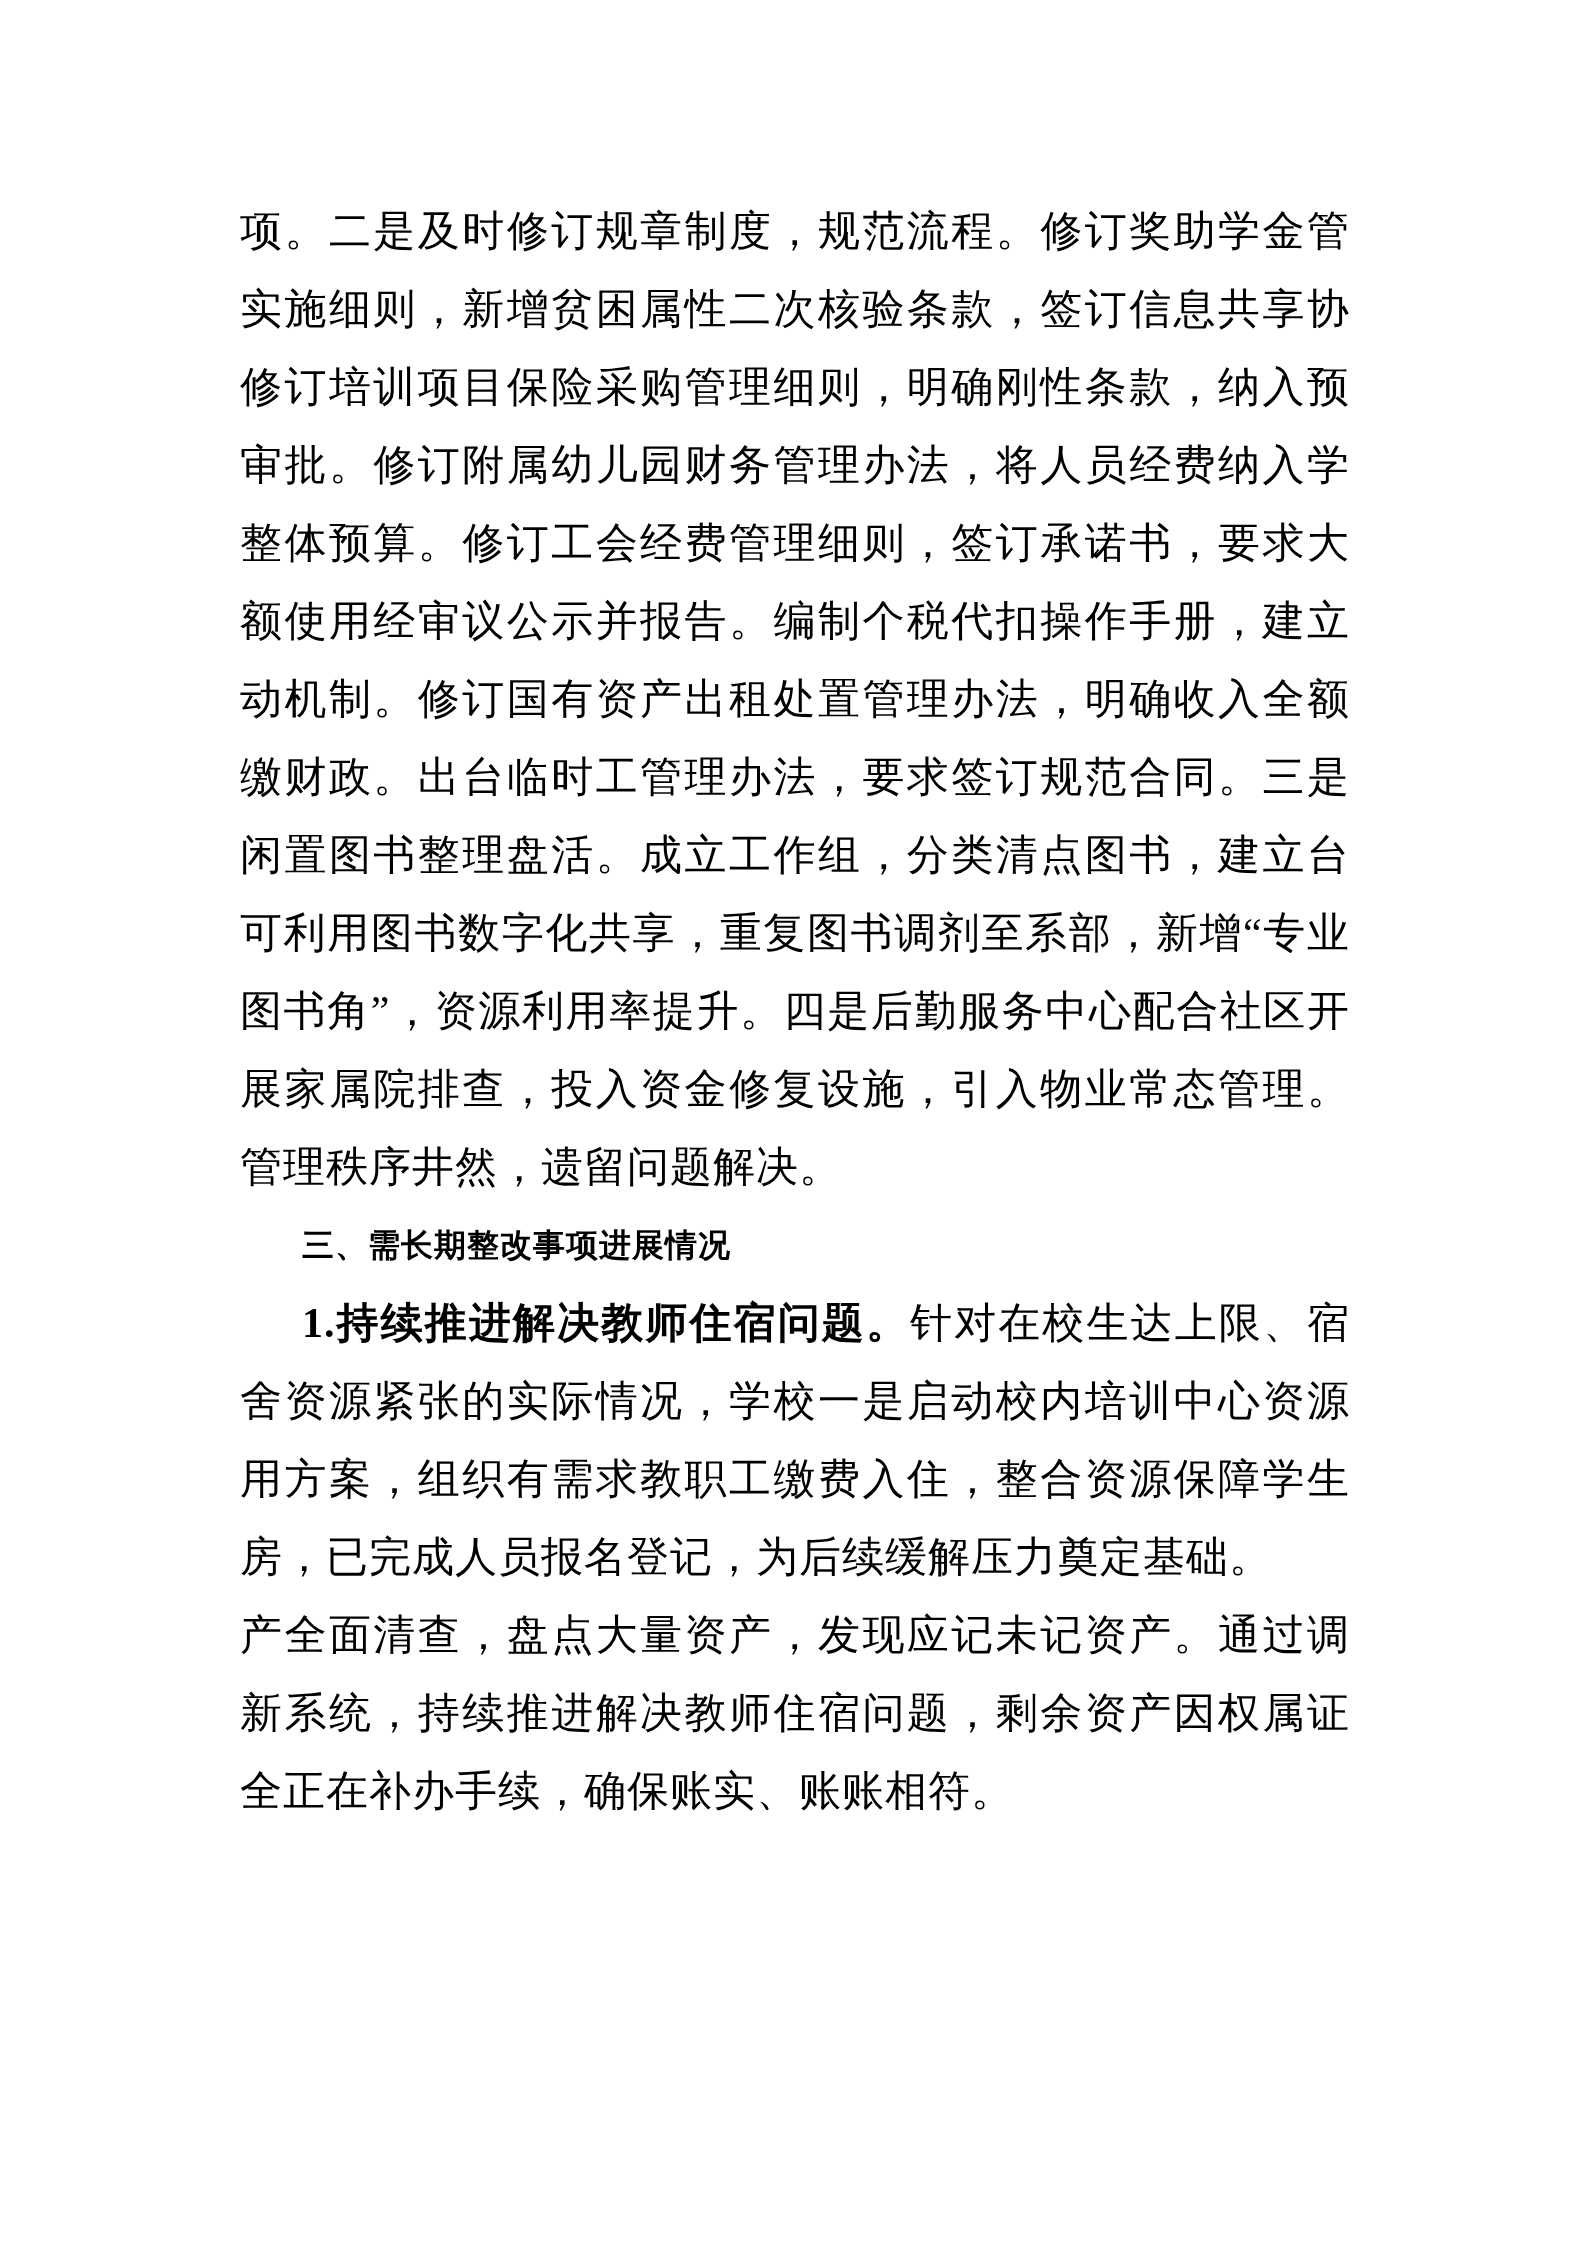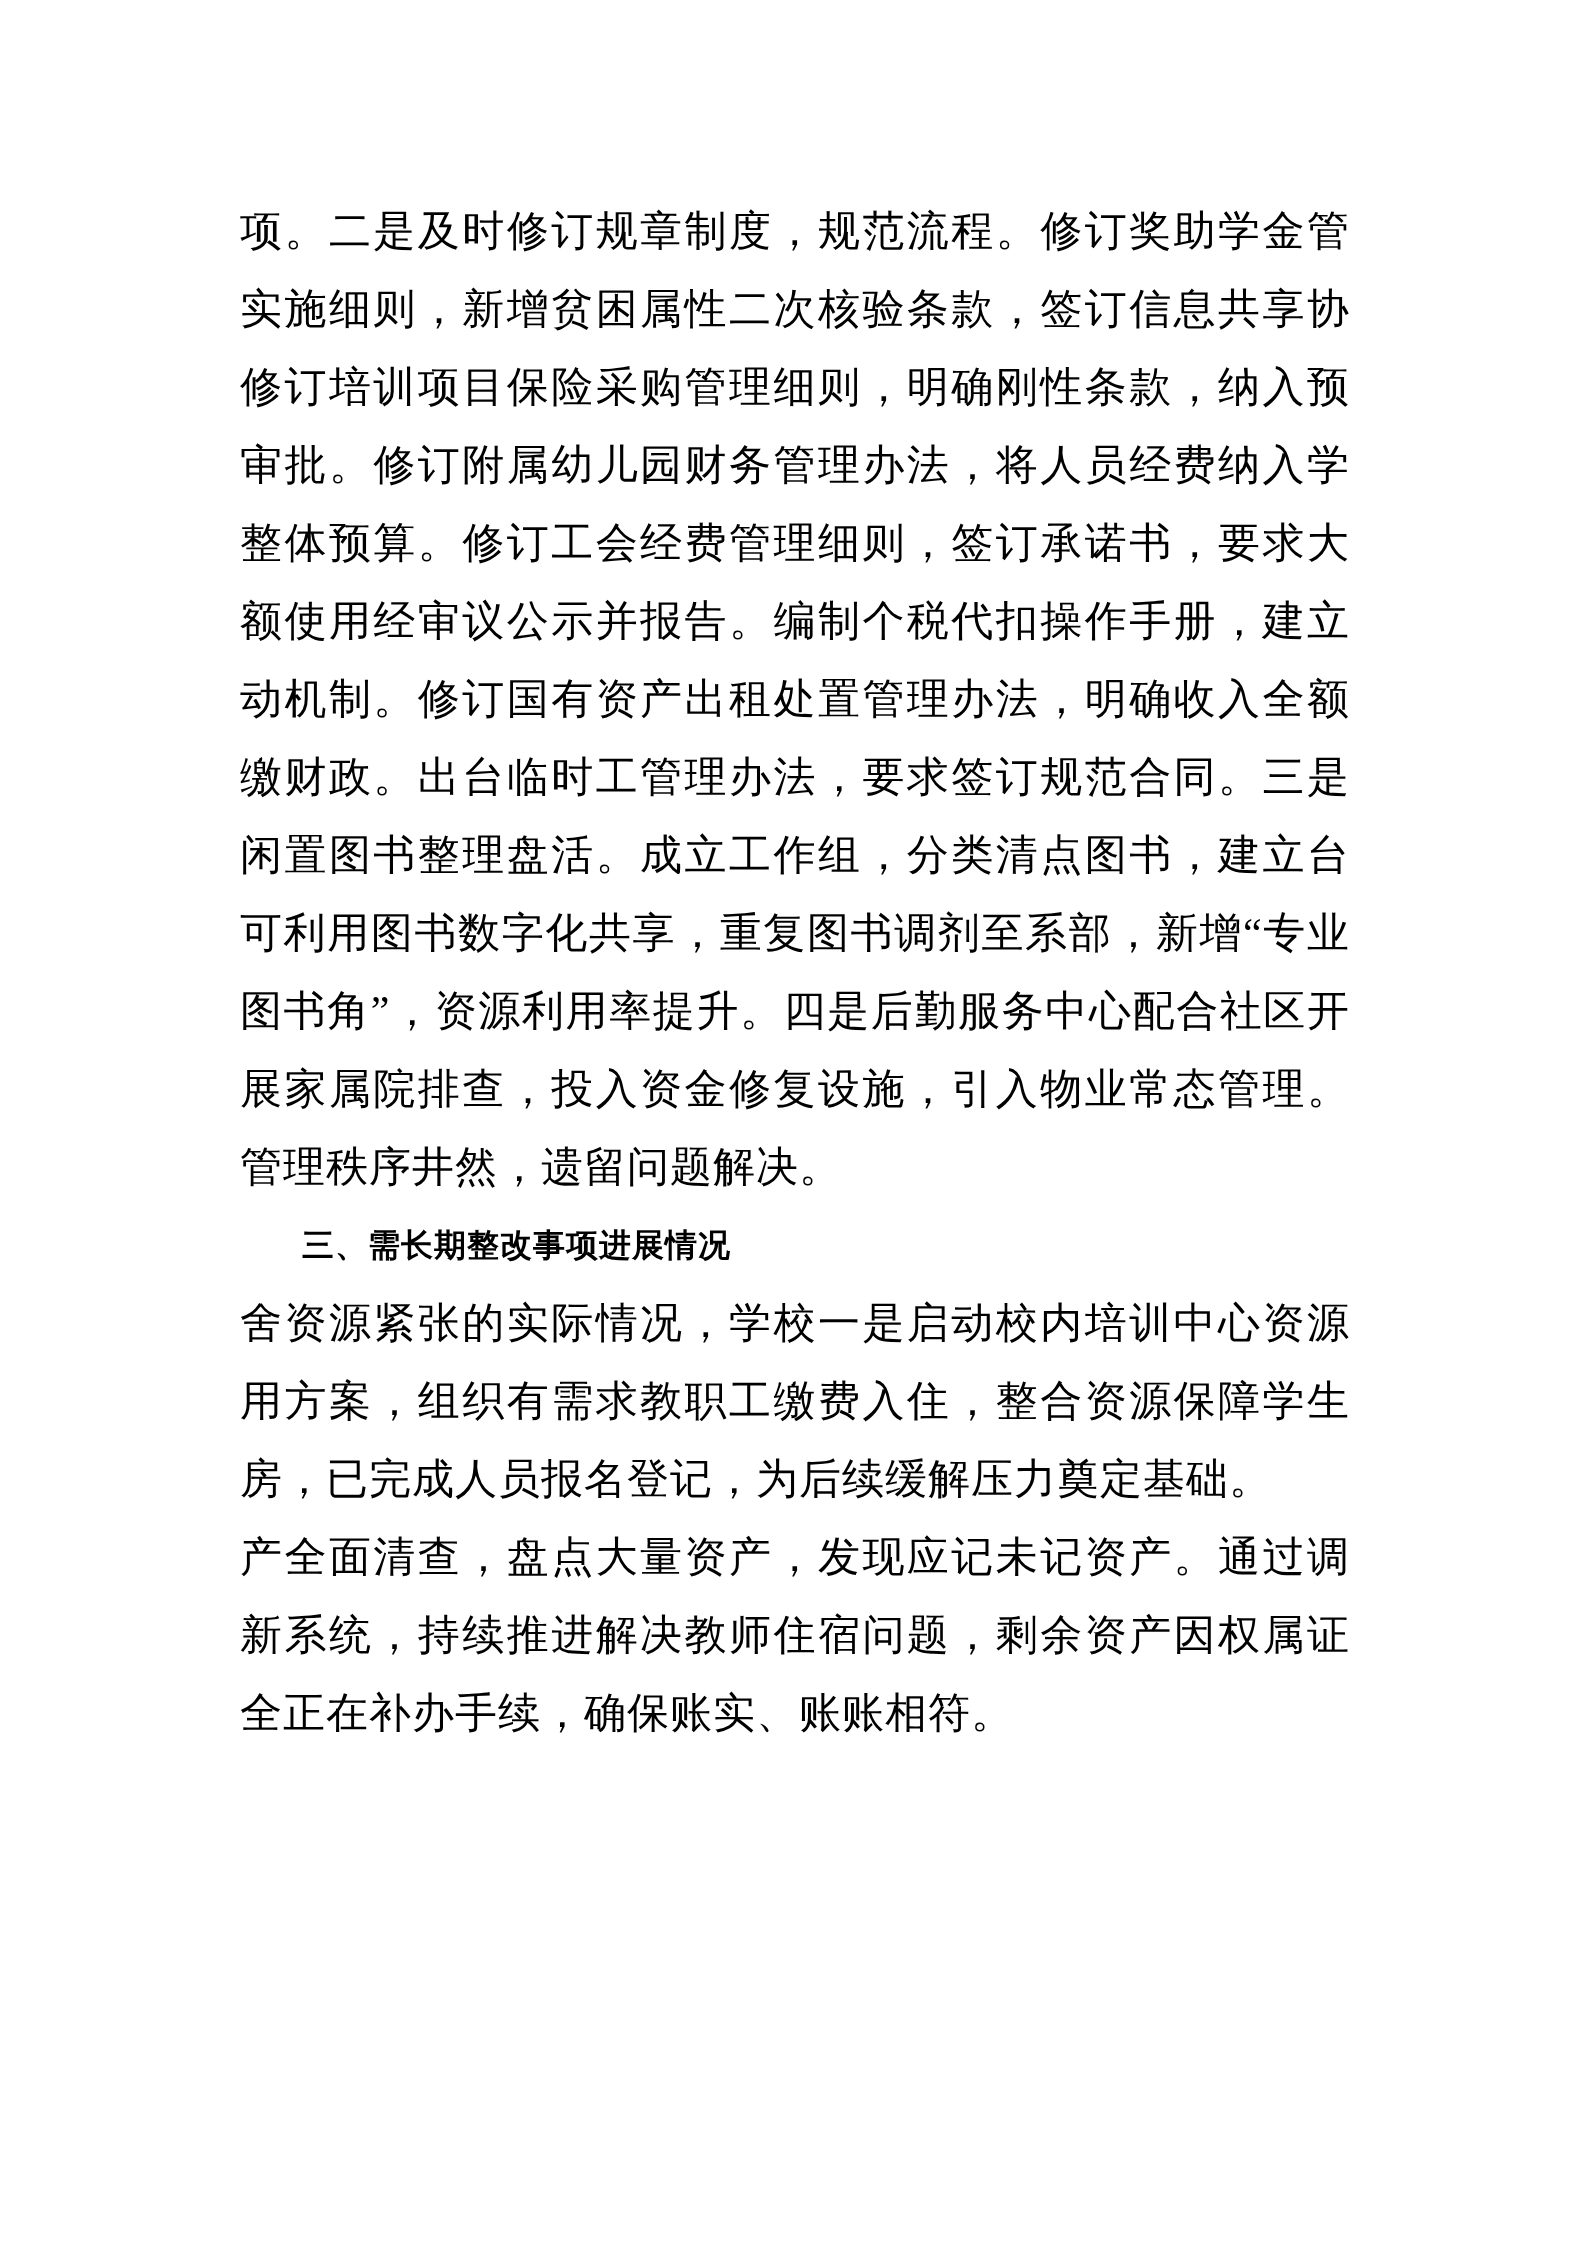--- a/index.html
+++ b/index.html
@@ -65,20 +65,23 @@
     <div class="line j">动机制。修订国有资产出租处置管理办法，明确收入全额上</div>
     <div class="line j">缴财政。出台临时工管理办法，要求签订规范合同。三是对</div>
     <div class="line j">闲置图书整理盘活。成立工作组，分类清点图书，建立台账。</div>
     <div class="line j">可利用图书数字化共享，重复图书调剂至系部，新增“专业</div>
     <div class="line j">图书角”，资源利用率提升。四是后勤服务中心配合社区开</div>
     <div class="line j">展家属院排查，投入资金修复设施，引入物业常态管理。明</div>
     <div class="line">管理秩序井然，遗留问题解决。</div>
 
     <div class="line indent heading">三、需长期整改事项进展情况</div>
 
+    <div class="line j indent">
+      <span class="bold-lead">1.持续推进解决教师住宿问题。</span><span>针对在校生达上限、宿</span>
+    </div>
     <div class="line j">舍资源紧张的实际情况，学校一是启动校内培训中心资源利</div>
     <div class="line j">用方案，组织有需求教职工缴费入住，整合资源保障学生住</div>
     <div class="line">房，已完成人员报名登记，为后续缓解压力奠定基础。</div>
 
     <div class="line j">产全面清查，盘点大量资产，发现应记未记资产。通过调试</div>
     <div class="line j">新系统，持续推进解决教师住宿问题，剩余资产因权属证明不</div>
     <div class="line">全正在补办手续，确保账实、账账相符。</div>
 
   </div>
 </div>

